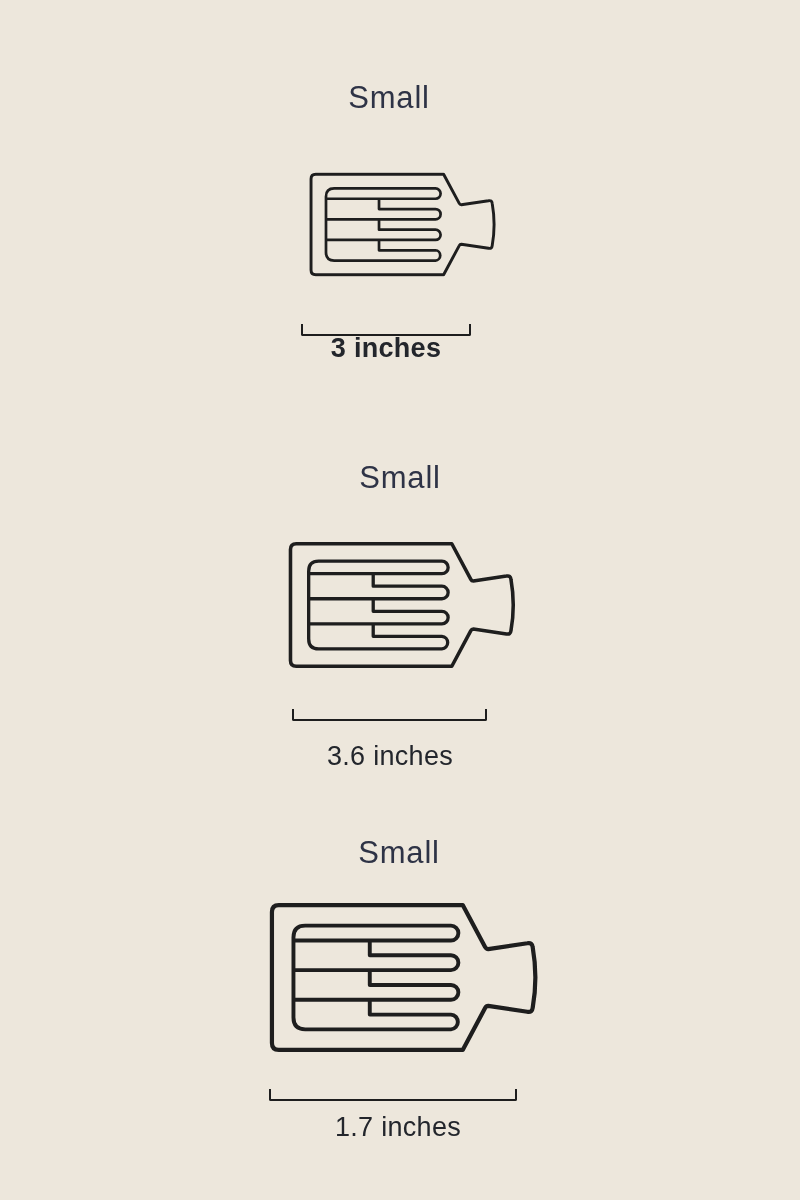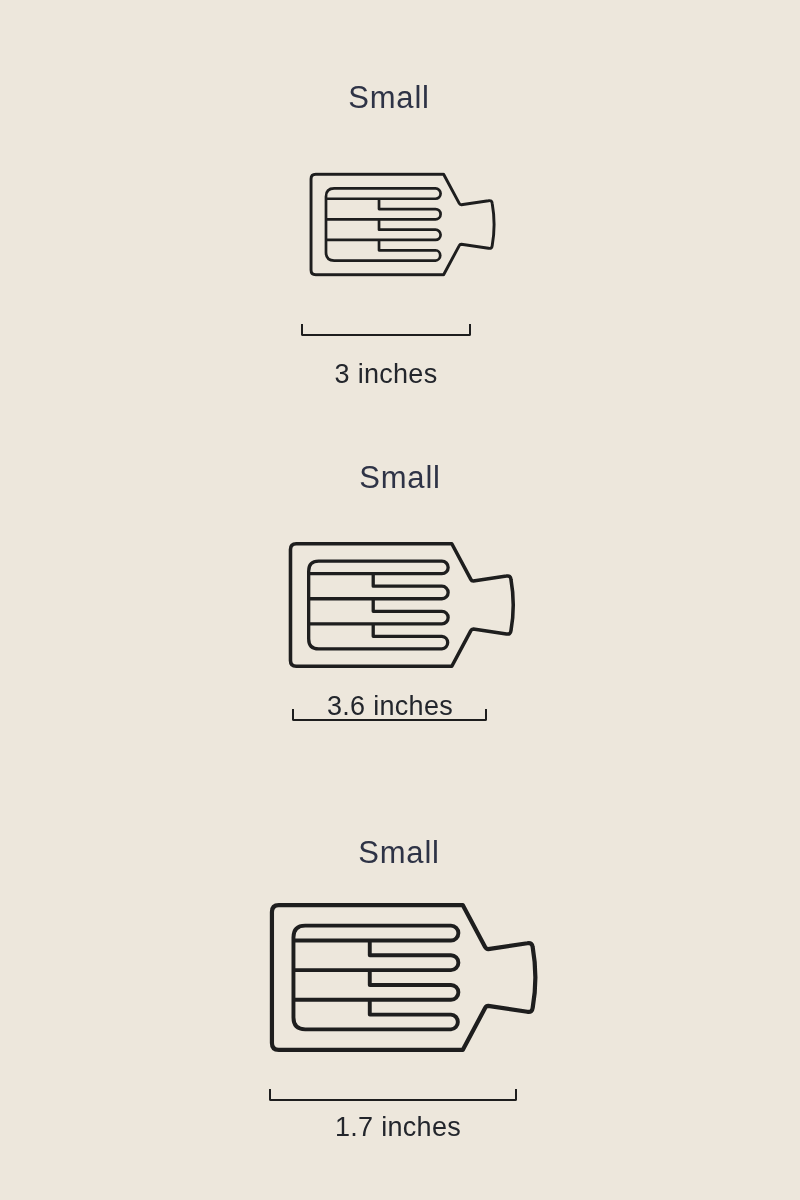--- a/index.html
+++ b/index.html
@@ -23,26 +23,26 @@
     position:absolute;box-sizing:border-box;
     border-left:2.5px solid #1E1E1E;
     border-right:2.5px solid #1E1E1E;
     border-bottom:2.5px solid #1E1E1E;
     border-bottom-left-radius:2px;border-bottom-right-radius:2px;
   }
   
   #title-small {left:389px;top:80px;}
   #clip-small  {left:309px;top:172px;width:189px;height:105px;}
   #bar-small   {left:301px;top:324px;width:170px;height:12px;}
-  #label-small {left:386px;top:359px;}
+  #label-small {left:386px;top:333px;font-weight:bold;}
 
   #title-medium{left:400px;top:460px;}
   #clip-medium {left:288px;top:541px;width:230px;height:128px;}
   #bar-medium  {left:292px;top:709px;width:195px;height:12px;}
-  #label-medium{left:390px;top:691px;}
+  #label-medium{left:390px;top:741px;}
 
   #title-large {left:399px;top:835px;}
   #clip-large  {left:269px;top:902px;width:272px;height:151px;}
   #bar-large   {left:269px;top:1089px;width:248px;height:12px;}
   #label-large {left:398px;top:1112px;}
 </style>
 </head>
 <body>
 
 <svg width="0" height="0" style="position:absolute" aria-hidden="true">

